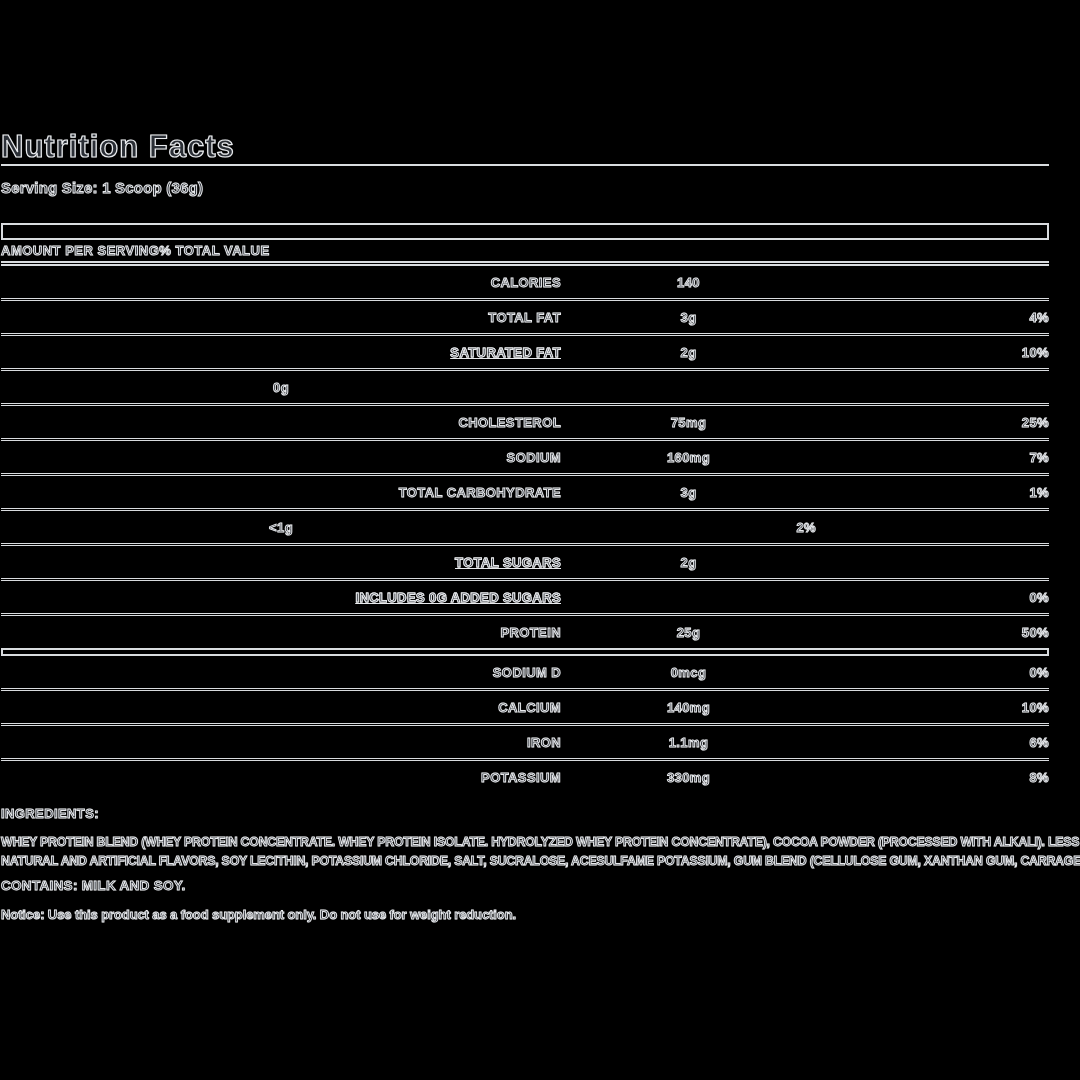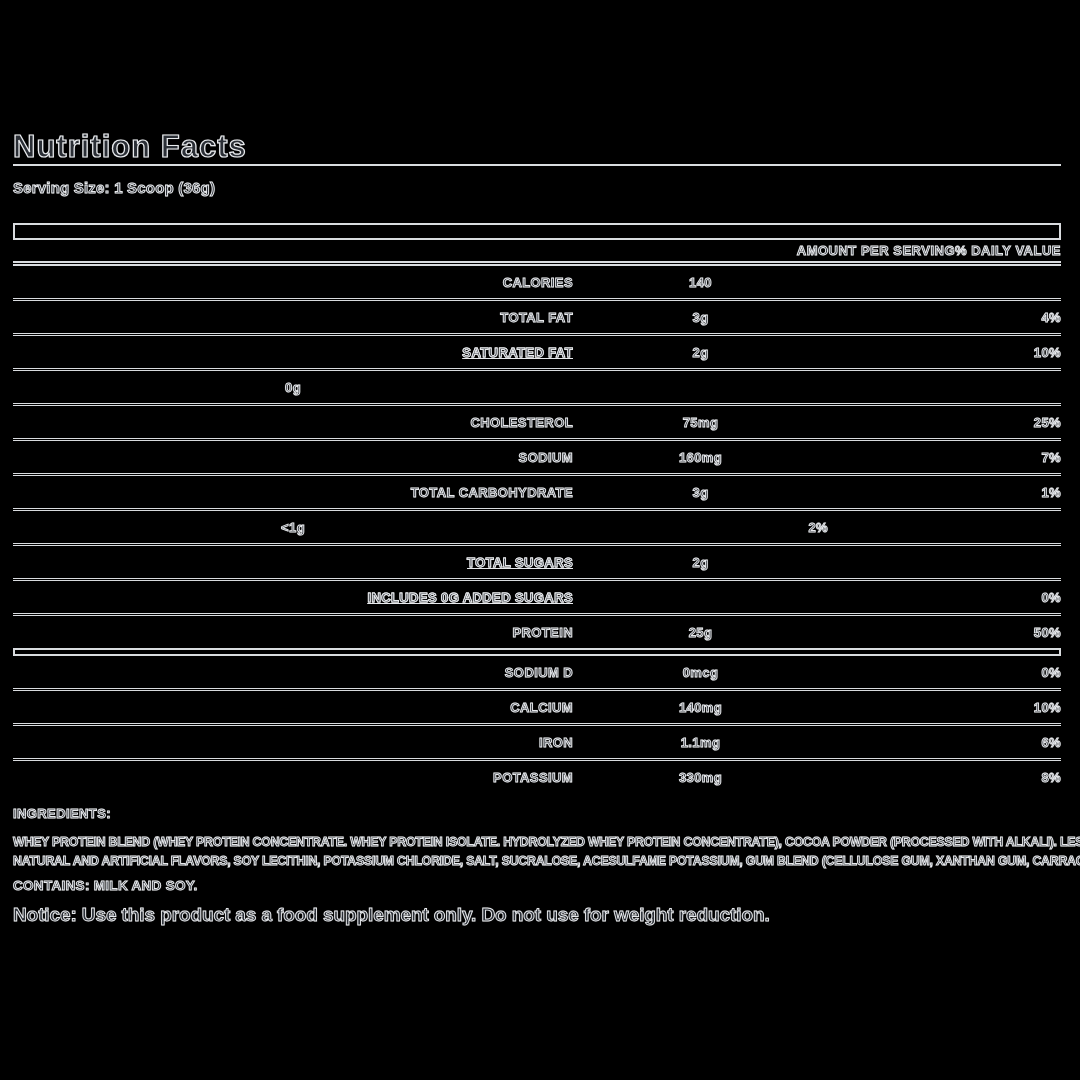--- a/index.html
+++ b/index.html
@@ -13,21 +13,21 @@
     position: relative;
     overflow: hidden;
     font-family: "Liberation Sans", sans-serif;
     font-weight: 700;
     color: #2b2f36;
     -webkit-text-stroke: 0.9px #e9ebee;
     text-shadow: 0 0 1px rgba(233,235,238,0.85);
   }
   .label-wrap {
     position: absolute;
-    left: 13px;
+    left: 1px;
     top: 131px;
     width: 1048px;
   }
   .title {
     font-size: 31px;
     line-height: 32px;
     letter-spacing: 1px;
     margin: 0;
     -webkit-text-stroke: 1.2px #e9ebee;
   }
@@ -45,21 +45,21 @@
   .header-bar {
     margin-top: 26px;
     height: 17px;
     border: 2px solid #d9dcdf;
     box-sizing: border-box;
     background: transparent;
   }
   .col-header {
     height: 21px;
     display: flex;
-    justify-content: flex-end;
+    justify-content: flex-start;
     align-items: center;
     font-size: 13px;
     letter-spacing: 0.5px;
   }
   .sep-double {
     height: 5px;
     box-sizing: border-box;
     border-top: 2px solid #d9dcdf;
     border-bottom: 2px solid #d9dcdf;
   }
@@ -107,40 +107,40 @@
   }
   .ingredients-block { margin-top: 11px; }
   .contains {
     margin-top: 8px;
     font-size: 13.5px;
     line-height: 16px;
     letter-spacing: 0.3px;
   }
   .notice {
     margin-top: 13px;
-    font-size: 19px;
+    font-size: 13px;
     line-height: 16px;
     letter-spacing: -0.1px;
   }
 </style>
 </head>
 <body>
 
 <div class="label-wrap">
 
   <h1 class="title">Nutrition Facts</h1>
   <div class="title-underline"></div>
 
   <div class="serving">Serving Size: 1 Scoop (36g)</div>
 
   <div class="header-bar"></div>
 
   <div class="col-header">
     <span>AMOUNT PER SERVING</span>
-    <span>% DAILY VALUE</span>
+    <span>% TOTAL VALUE</span>
   </div>
 
   <div class="sep-double"></div>
 
   <div class="rows">
   <div class="row">
     <span class="row-name">CALORIES</span>
     <span class="row-amount">140</span>
     <span class="row-dv"></span>
   </div>

